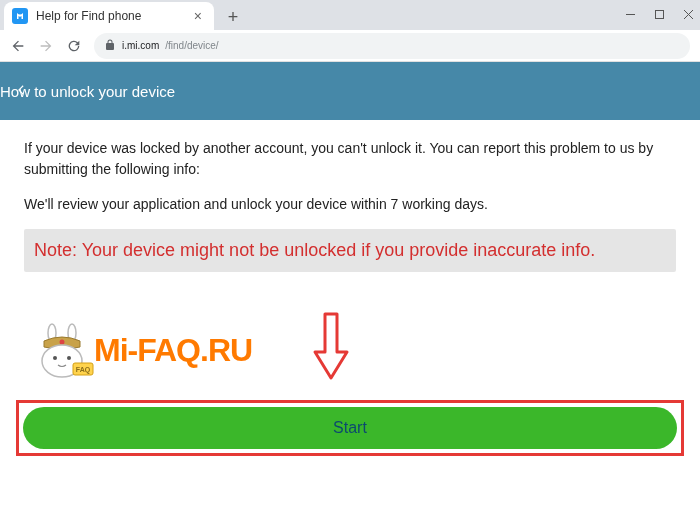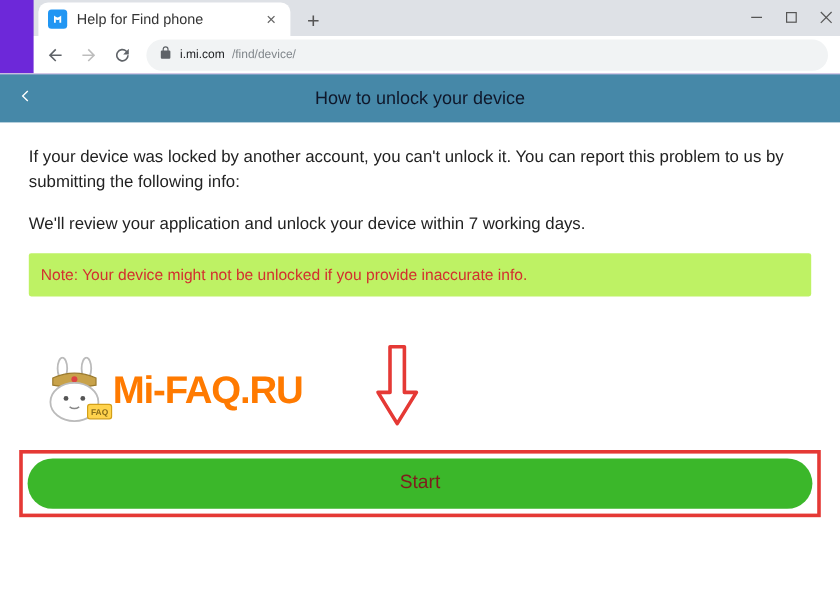--- a/index.html
+++ b/index.html
@@ -1,44 +1,44 @@
 <!DOCTYPE html>
 <html><head>
 <meta charset="utf-8">
 <style>
   * { box-sizing: border-box; margin: 0; padding: 0; }
   html, body { width: 700px; height: 507px; font-family: Arial, sans-serif; background: #fff; overflow: hidden; }
-  .browser-top { height: 62px; border-bottom: 1px solid #e0e0e0; background: #6d28d9; display: flex; flex-direction: column; padding-left: 28px; }
+  .browser-top { height: 62px; border-bottom: 1px solid #e0e0e0; background: #1d4ed8; display: flex; flex-direction: column; }
   .tab-strip { height: 30px; display: flex; align-items: flex-end; padding-left: 4px; background: #dee1e6; }
   .tab { height: 28px; width: 210px; background: #fff; border-radius: 8px 8px 0 0; display: flex; align-items: center; padding: 0 8px; font-size: 12px; color: #333; position: relative; }
   .tab-favicon { width: 16px; height: 16px; background: #2196f3; border-radius: 3px; margin-right: 8px; display: flex; align-items: center; justify-content: center; color: #fff; font-size: 9px; font-weight: bold; }
   .tab-title { flex: 1; white-space: nowrap; overflow: hidden; }
   .tab-close { color: #666; font-size: 14px; cursor: pointer; padding: 0 4px; }
   .new-tab { width: 26px; height: 26px; display: flex; align-items: center; justify-content: center; color: #555; font-size: 18px; cursor: pointer; margin-left: 6px; }
   .win-controls { margin-left: auto; display: flex; align-items: center; padding-right: 6px; gap: 18px; color: #555; height: 30px; }
   .win-ctrl { font-size: 13px; cursor: pointer; }
   .addr-row { height: 32px; display: flex; align-items: center; padding: 0 10px; gap: 12px; background: #fff; }
   .nav-icon { color: #5f6368; cursor: pointer; display: flex; }
   .nav-icon.disabled { color: #bdbdbd; }
   .addrbar { flex: 1; height: 26px; background: #f1f3f4; border-radius: 14px; display: flex; align-items: center; padding: 0 10px; font-size: 10px; color: #202124; gap: 6px; }
   .lock { color: #5f6368; }
   .url-muted { color: #80868b; }
-  .header-bar { background: #4688a8; color: #0f172a; height: 40px; display: flex; align-items: center; justify-content: center; position: relative; font-size: 15px; }
+  .header-bar { background: #4688a8; color: #ffffff; height: 58px; display: flex; align-items: center; position: relative; font-size: 15px; }
   .header-back { position: absolute; left: 14px; color: #fff; cursor: pointer; }
   .content { padding: 18px 24px 0 24px; font-size: 14px; color: #222; line-height: 1.5; overflow: hidden; }
   .content p { margin-bottom: 14px; }
   .content ul { margin: 0 0 14px 6px; padding-left: 18px; }
   .content li { margin-bottom: 2px; list-style: disc; }
-  .warning { background: #bef264; color: #d32f2f; padding: 8px 10px; font-size: 13px; margin-top: 6px; border-radius: 2px; }
+  .warning { background: #e5e5e5; color: #d32f2f; padding: 8px 10px; font-size: 18px; margin-top: 6px; border-radius: 2px; }
   .watermark-row { margin-top: 40px; display: flex; align-items: center; padding: 0 10px; }
   .mi-logo { display: flex; align-items: center; }
   .mi-text { font-size: 32px; font-weight: bold; color: #ff7a00; letter-spacing: -1px; }
   .arrow-wrap { margin-left: 60px; }
   .start-wrap { margin: 12px 16px 0 16px; border: 3px solid #e53935; padding: 4px; }
-  .start-btn { width: 100%; height: 42px; background: #3bb72a; color: #7f1d1d; border: none; border-radius: 22px; font-size: 16px; cursor: pointer; display: flex; align-items: center; justify-content: center; }
+  .start-btn { width: 100%; height: 42px; background: #3bb72a; color: #0c4a6e; border: none; border-radius: 22px; font-size: 16px; cursor: pointer; display: flex; align-items: center; justify-content: center; }
 </style>
 </head>
 <body>
 
 <div class="browser-top">
   <div class="tab-strip">
     <div class="tab">
       <span class="tab-favicon">
         <svg width="10" height="10" viewBox="0 0 10 10">
             <path d="M2 2 C4 4 6 4 8 2 L8 8 L6.5 8 L6.5 5 C5.5 6 4.5 6 3.5 5 L3.5 8 L2 8 Z" fill="#fff"></path>

